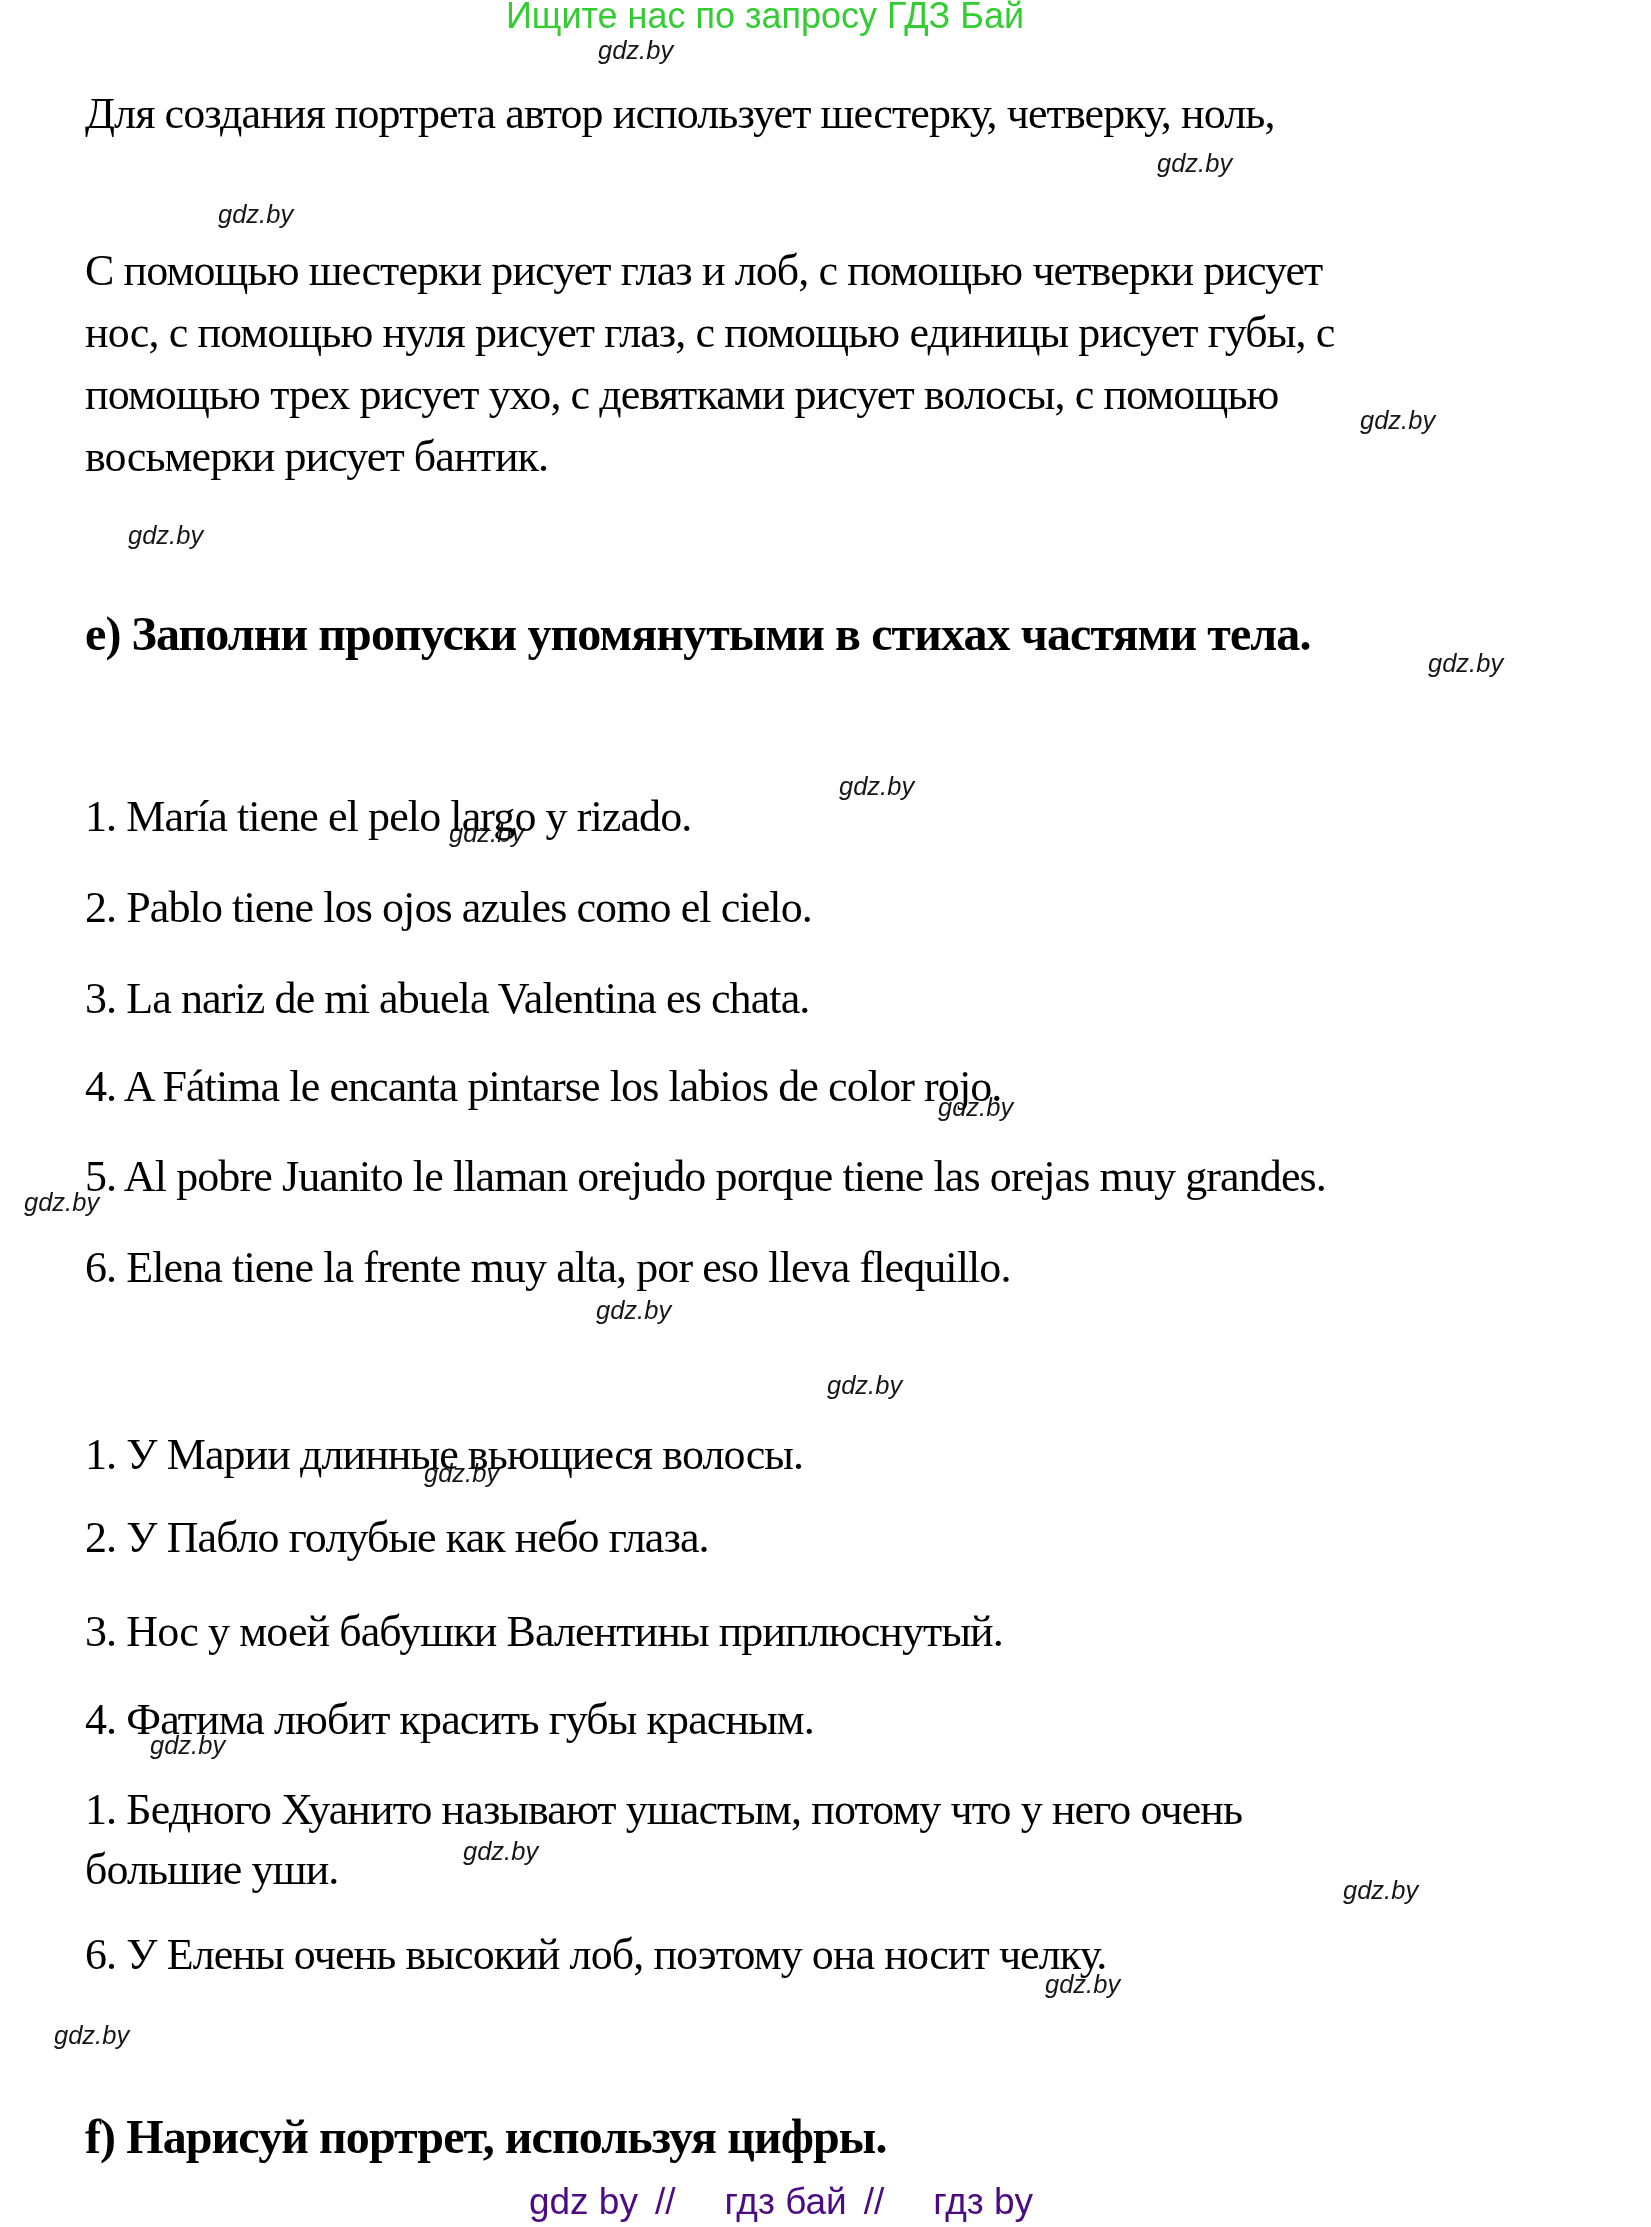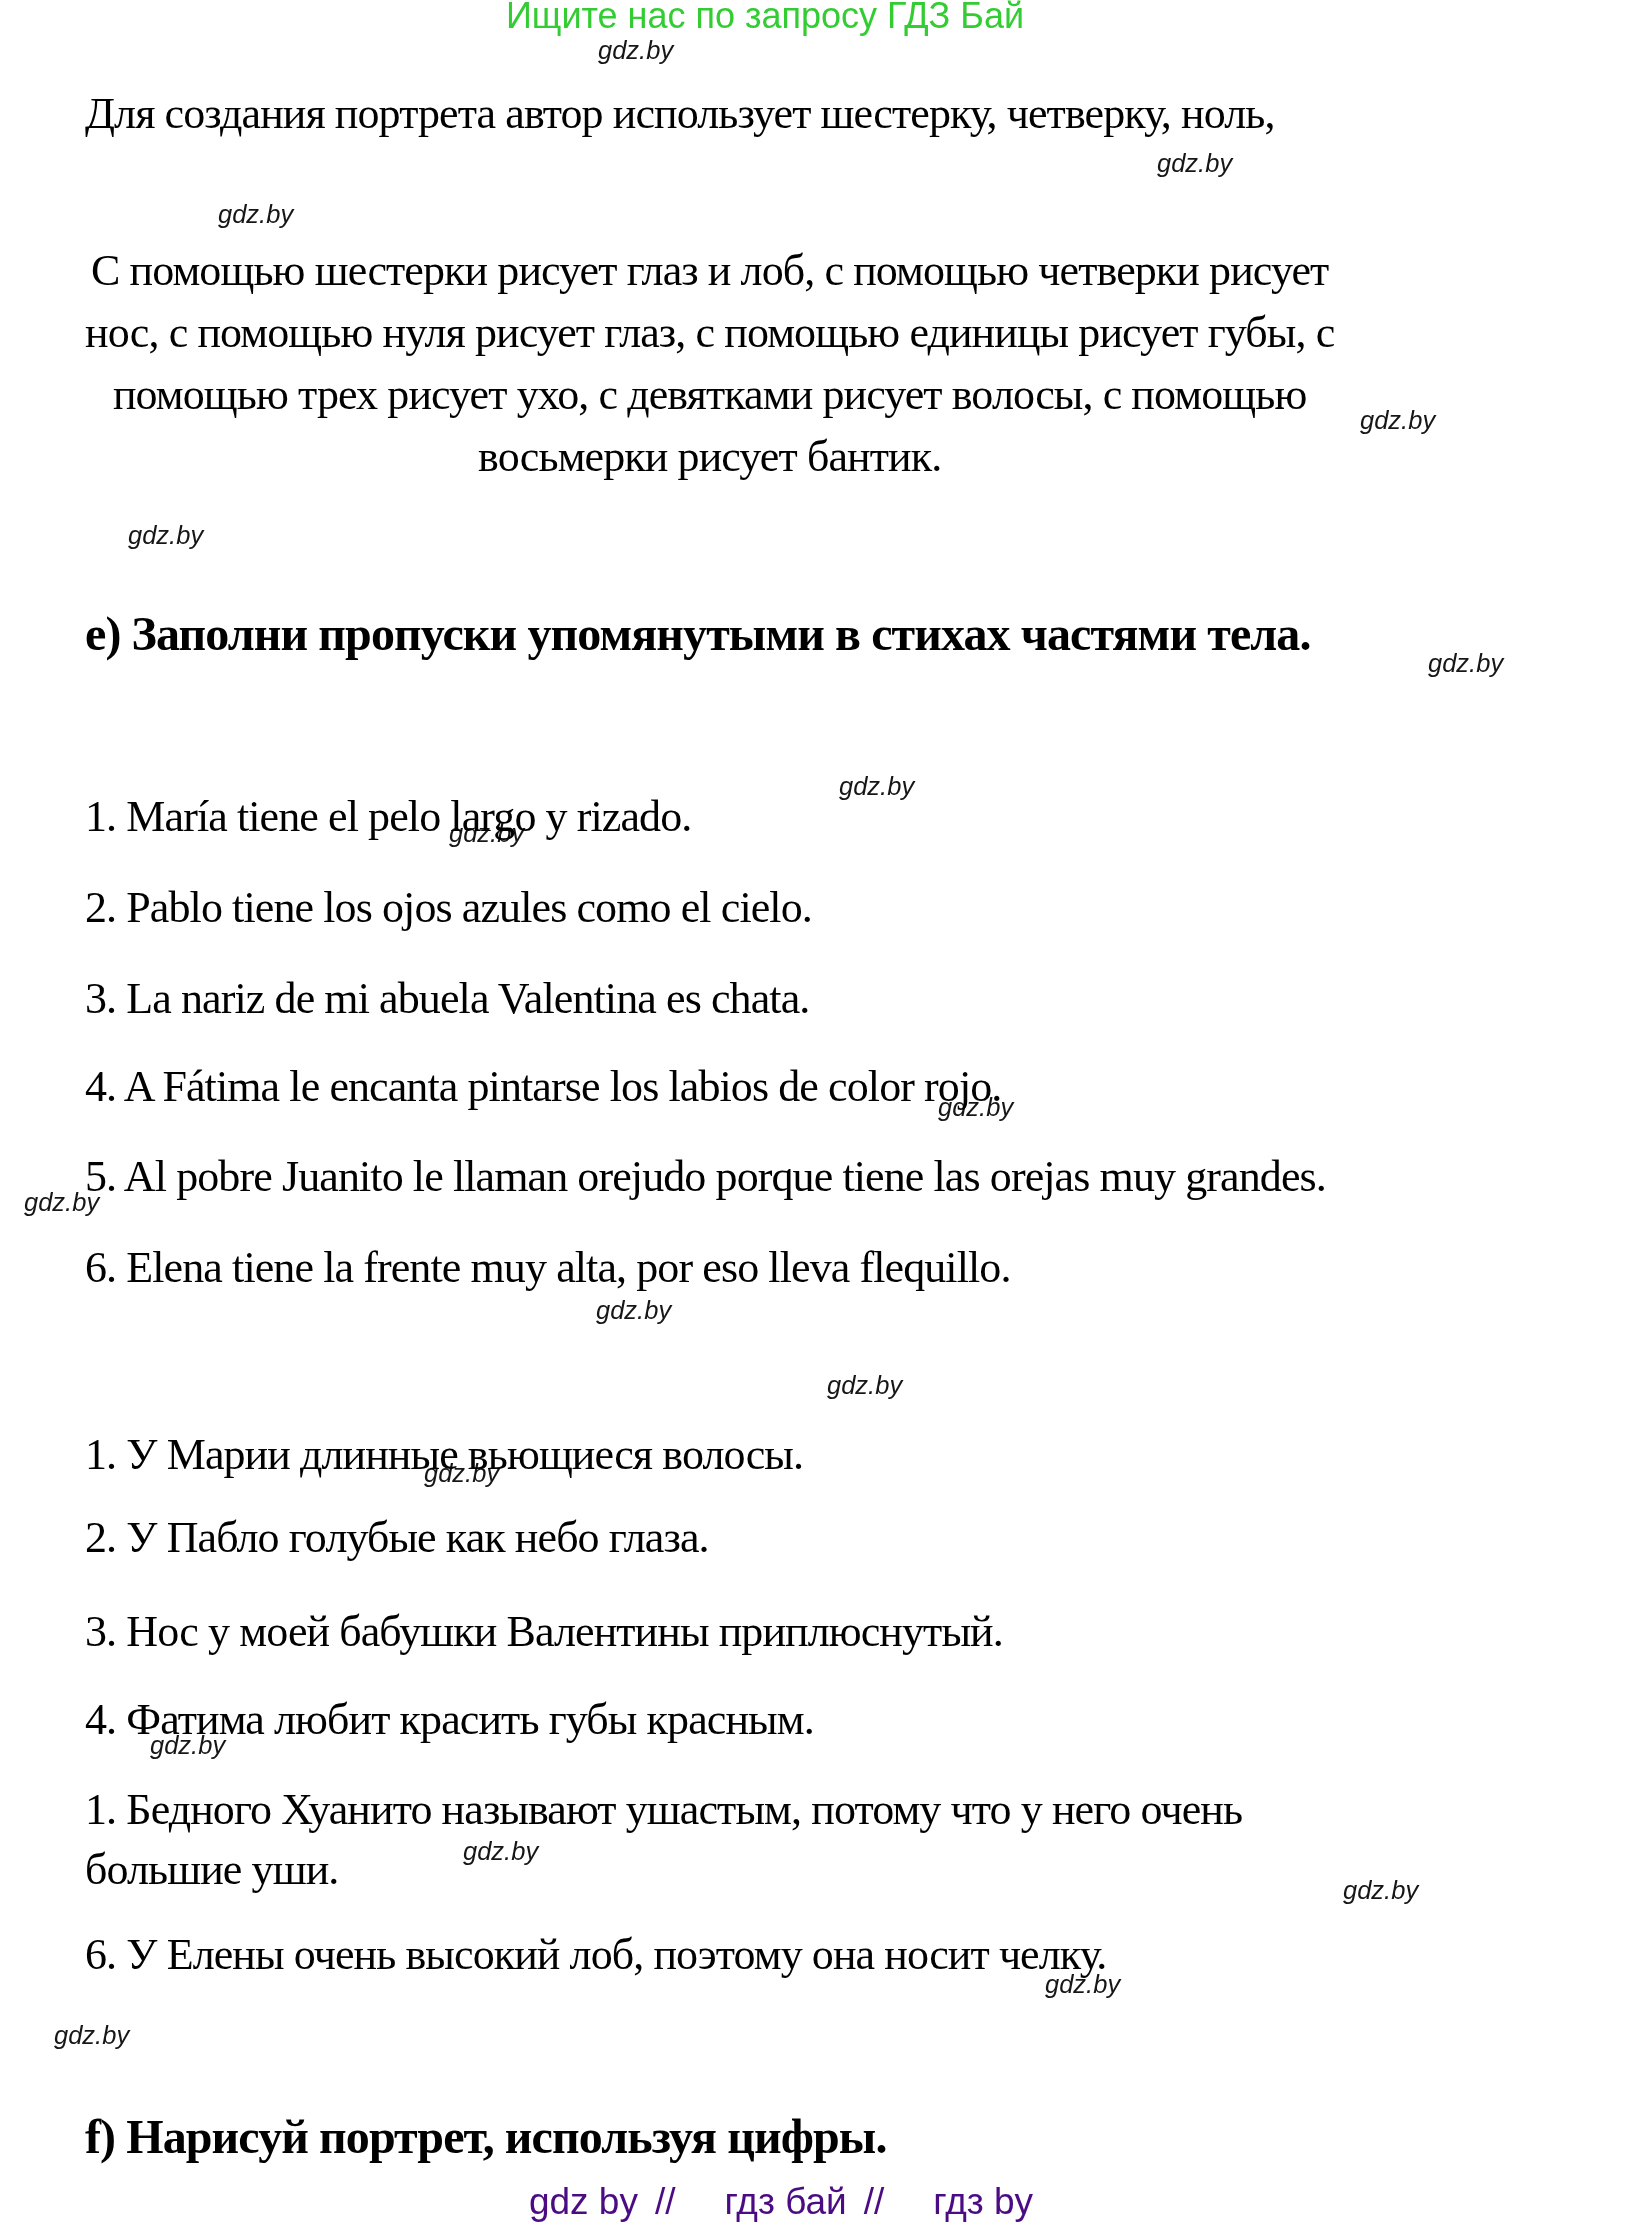--- a/index.html
+++ b/index.html
@@ -40,21 +40,21 @@
     position: absolute;
     left: 85px;
     color: #000000;
     font-family: "Liberation Serif", "DejaVu Serif", serif;
     font-stretch: condensed;
     letter-spacing: -0.9px;
     white-space: nowrap;
   }
   .para { font-size: 44px; }
   .p1 { line-height: 68px; }
-  .p2 { line-height: 62px; text-align: center; }
+  .p2 { line-height: 62px; }
   .heading {
     font-size: 48px;
     font-weight: bold;
     line-height: 53px;
   }
   .item {
     font-size: 44px;
     line-height: 53px;
   }
   .item-multiline { line-height: 60px; }

